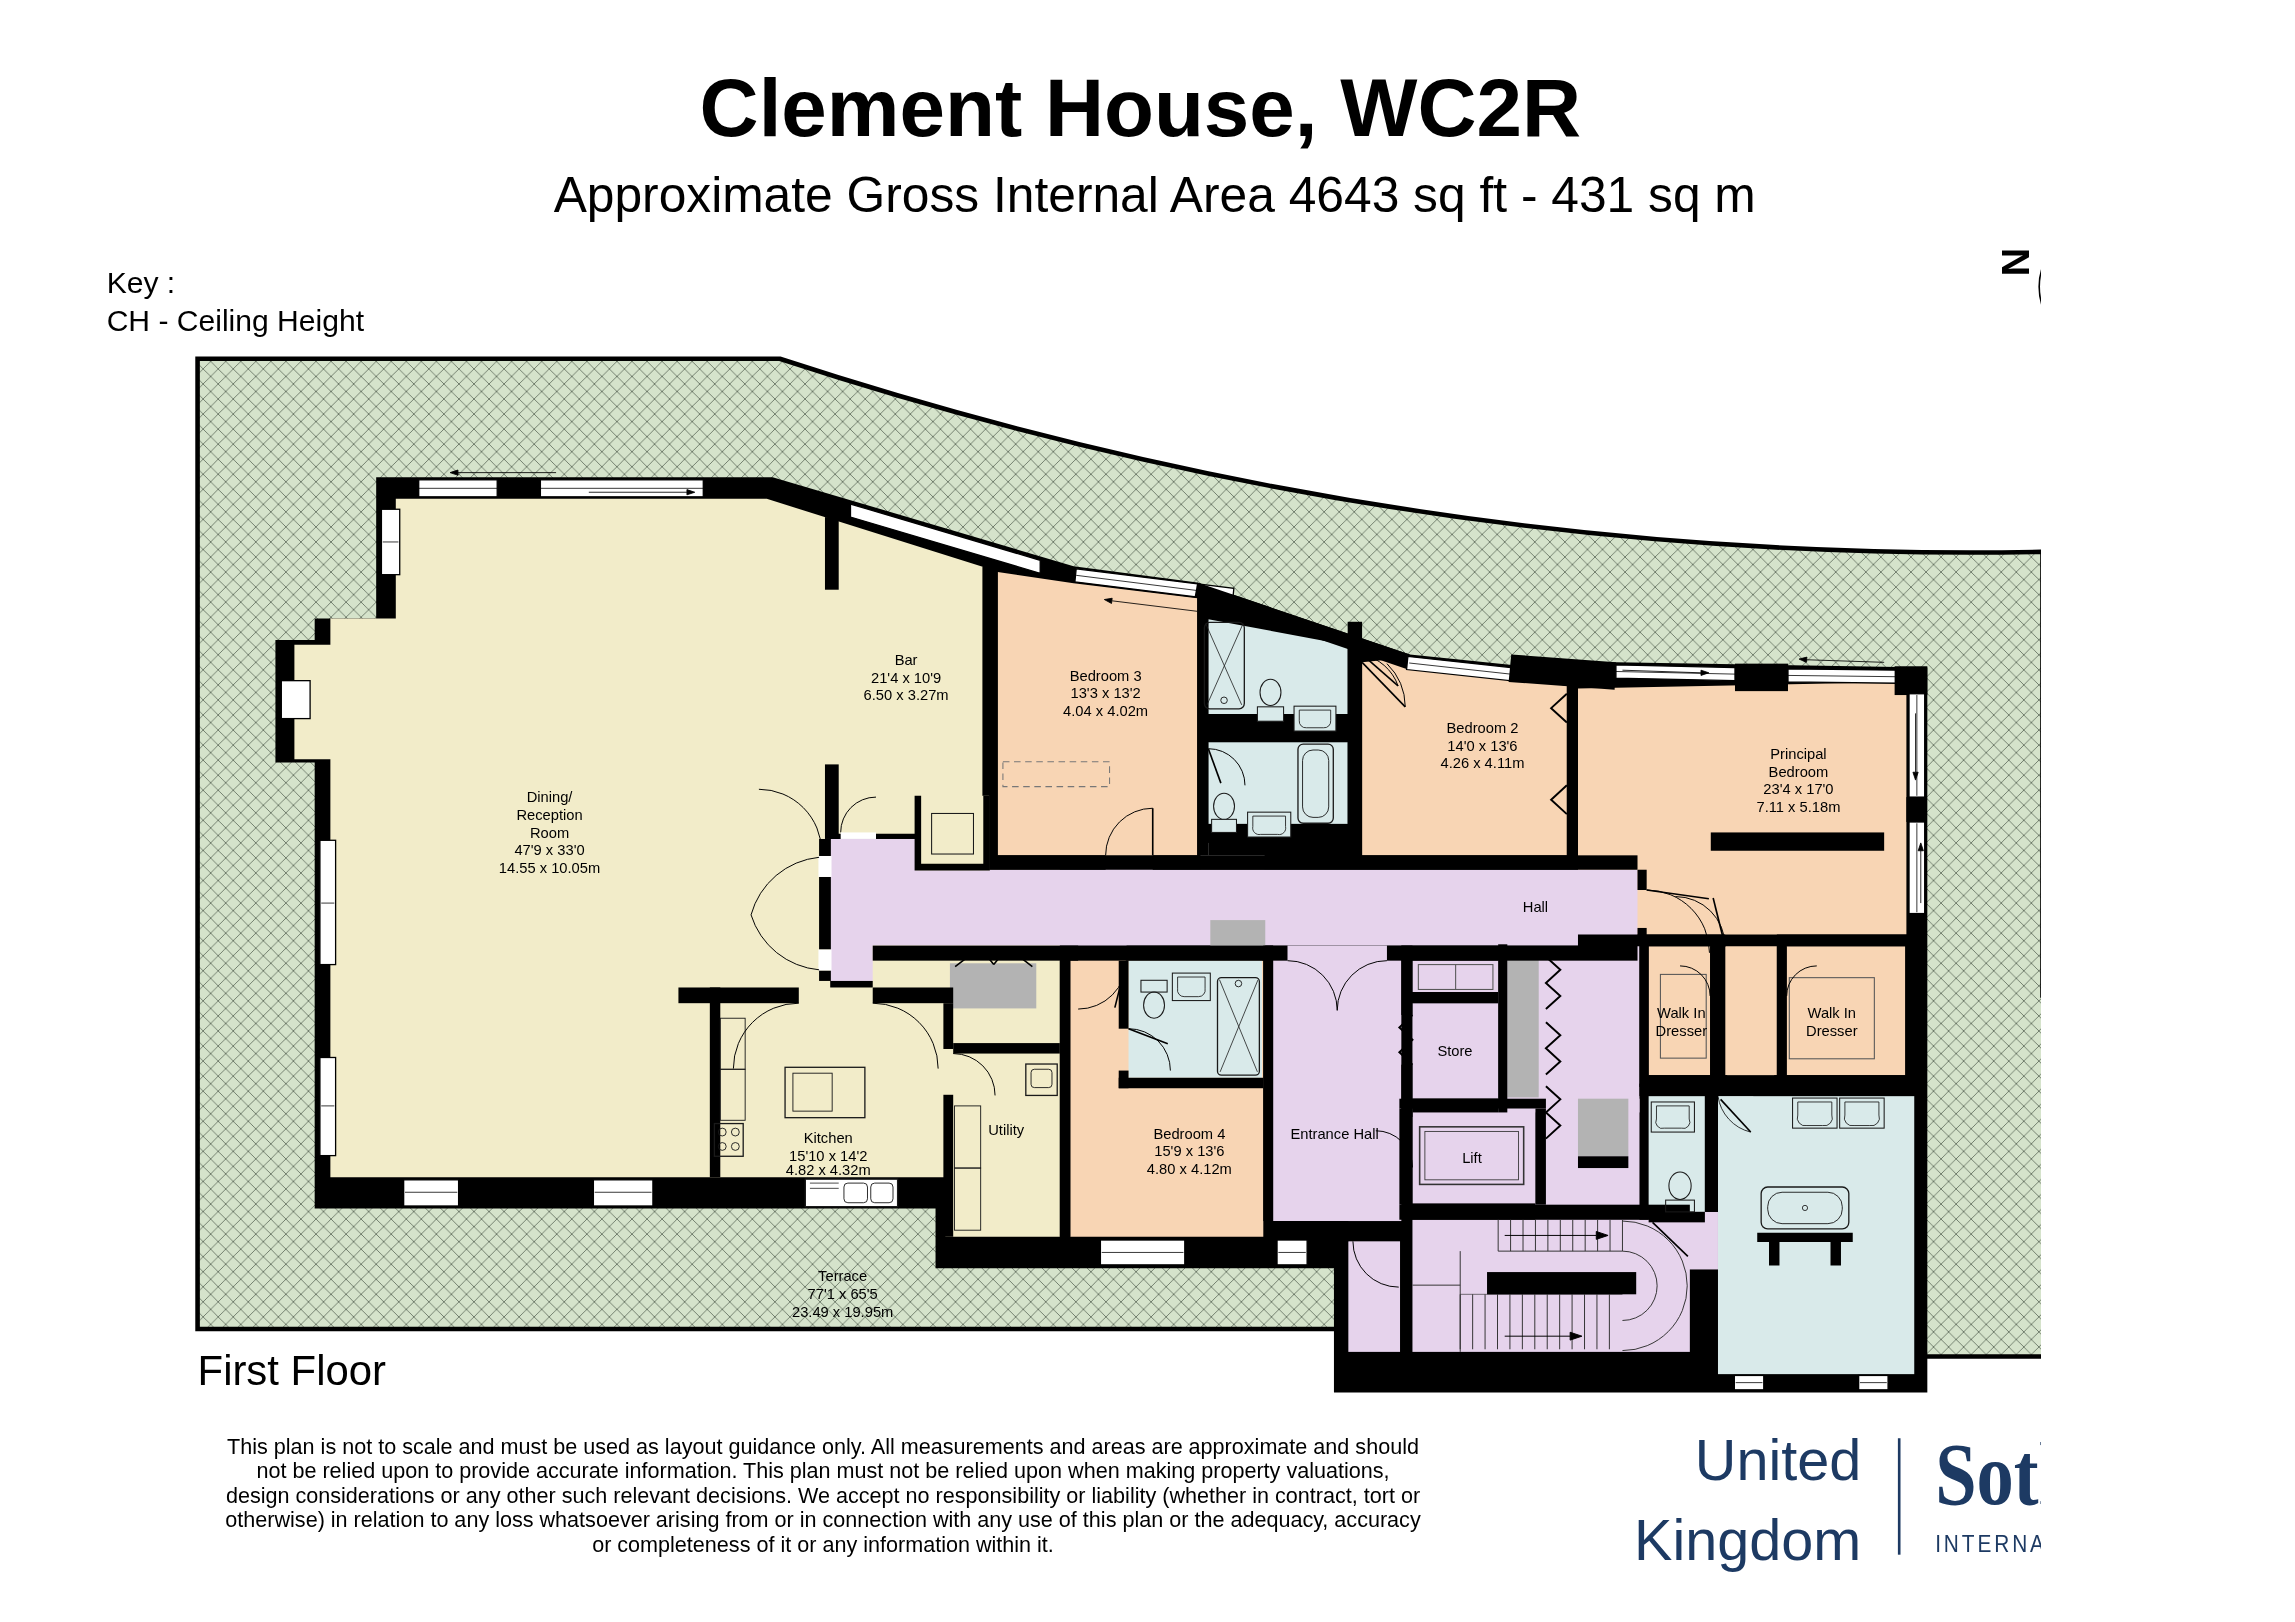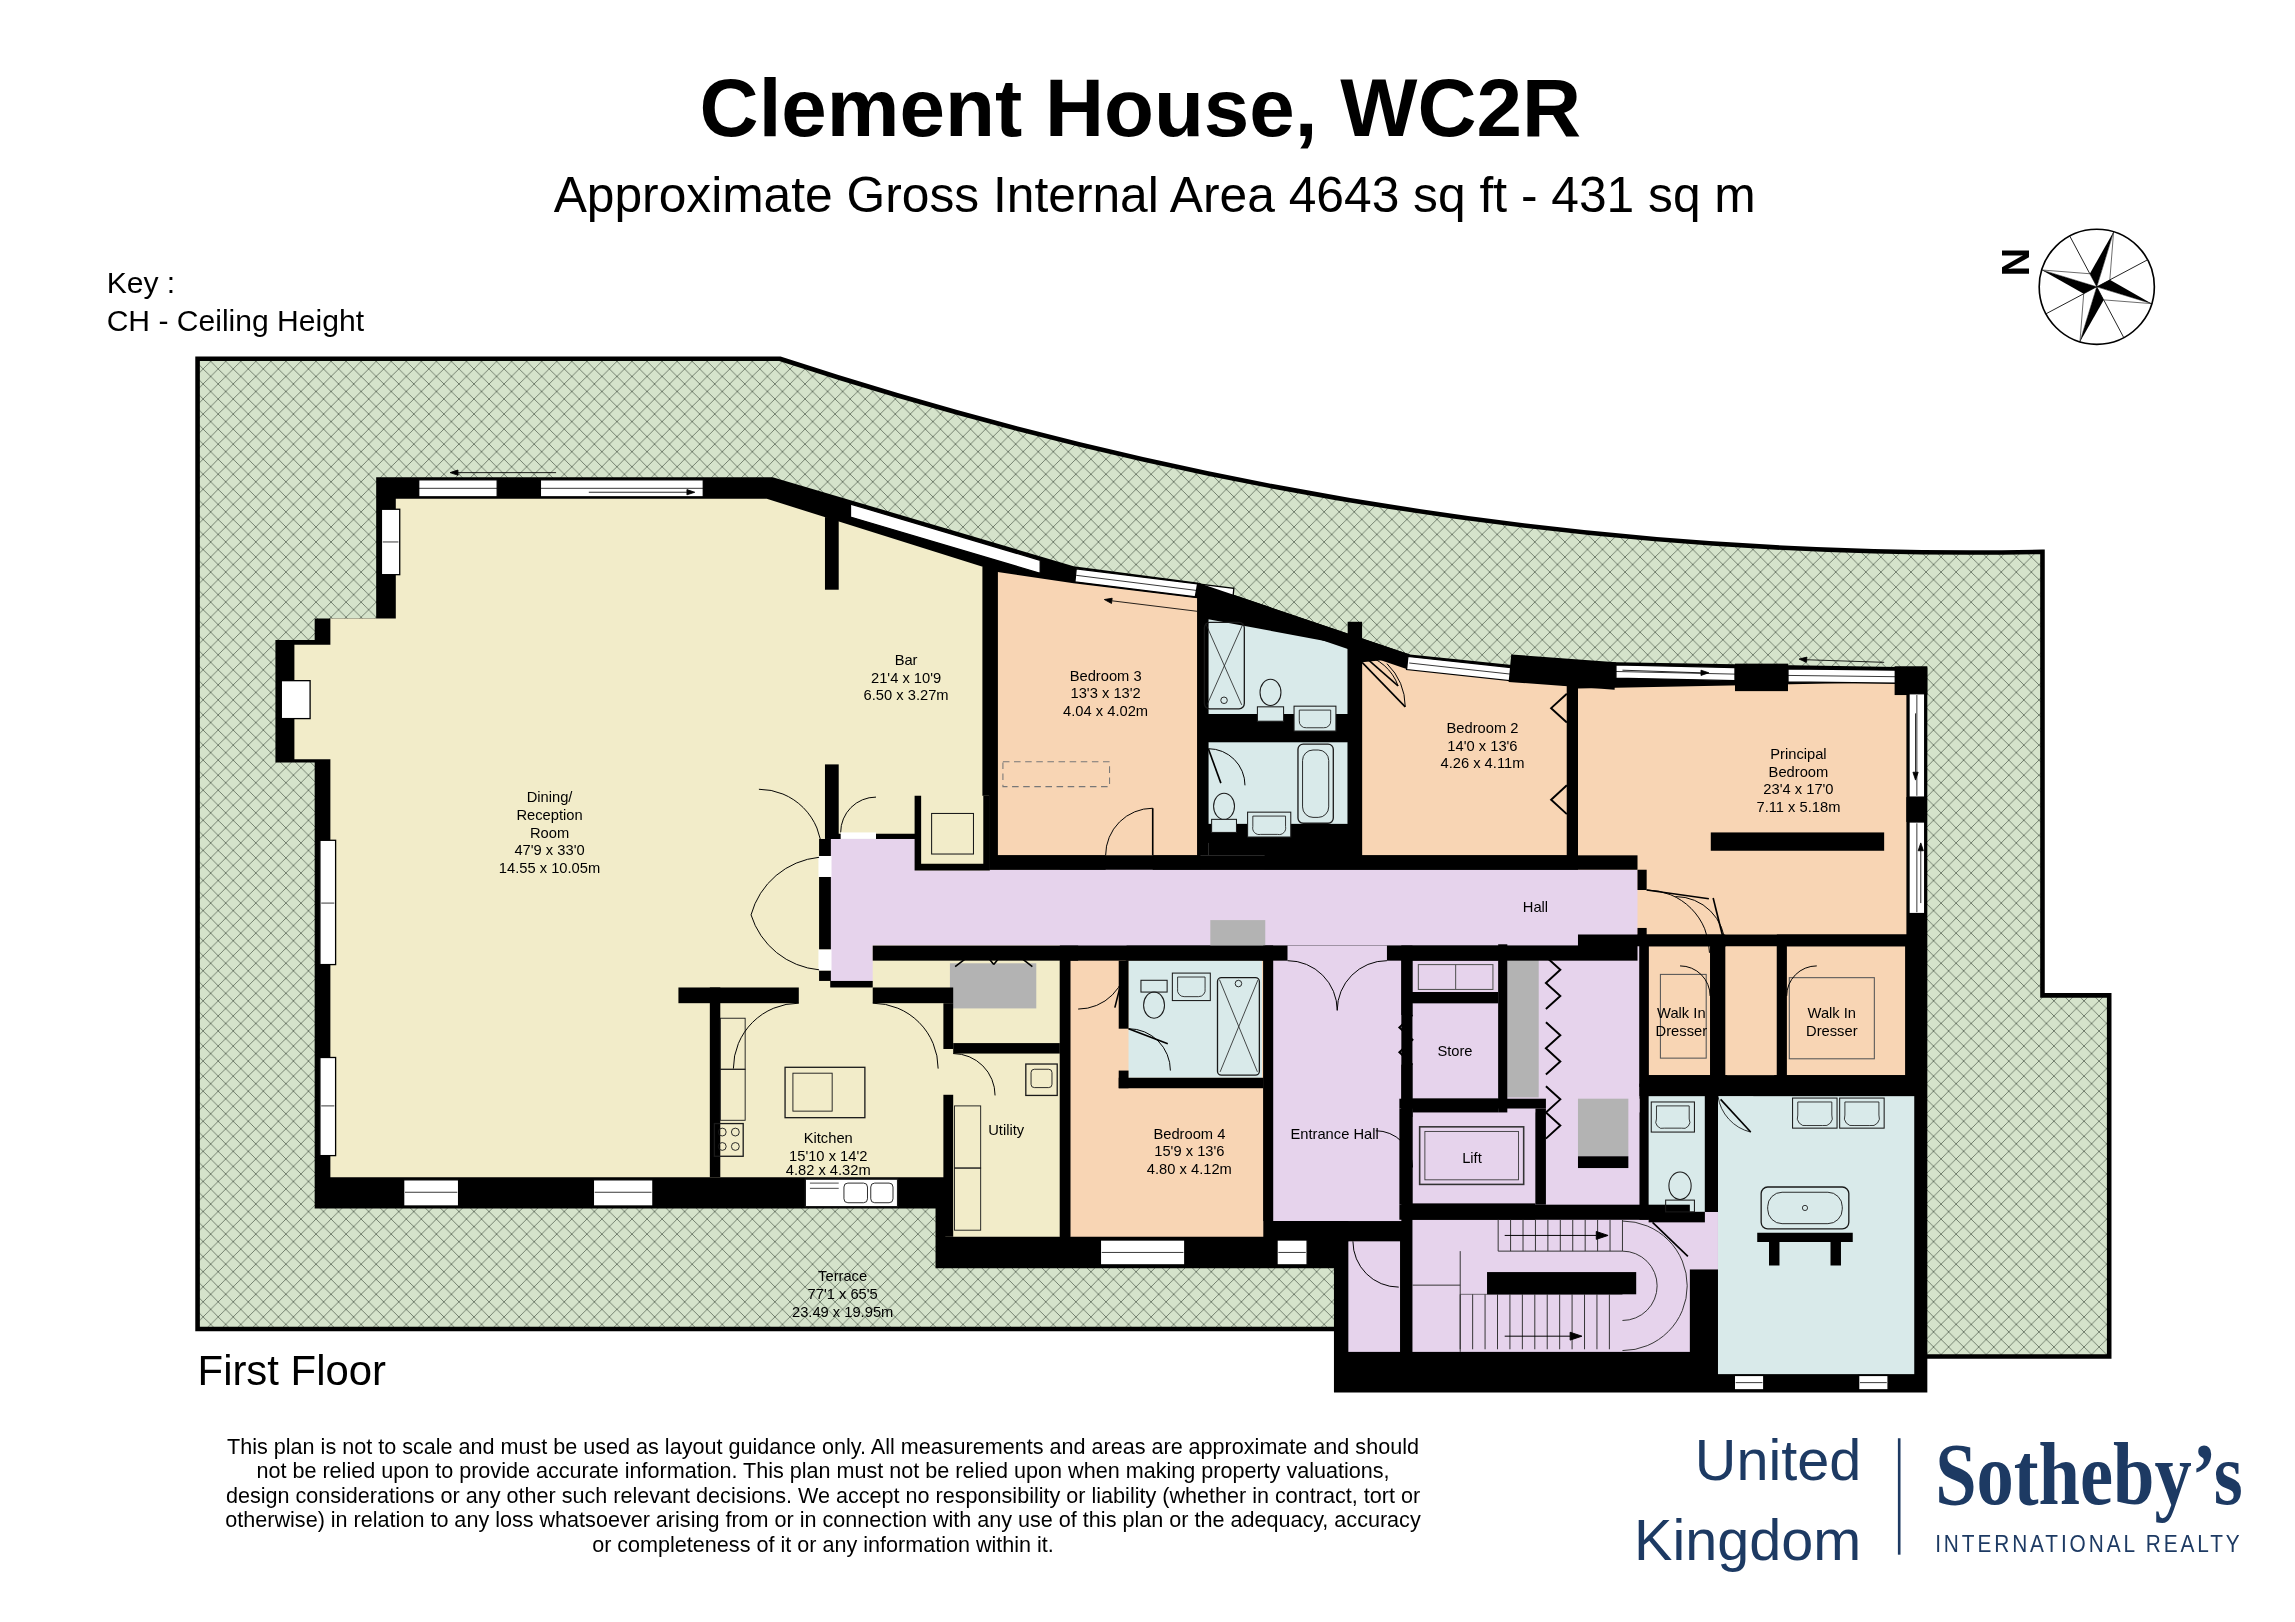--- a/index.html
+++ b/index.html
@@ -1,16 +1,16 @@
 <!DOCTYPE html>
 <html style="font-size:10.5px"><head>
 <meta charset="utf-8">
 <style>
   html,body{margin:0;padding:0;background:#fff;}
-  .page{position:relative;width:2295px;height:1623px;background:#fff;overflow:hidden;
+  .page{position:relative;width:2041px;height:1623px;background:#fff;overflow:hidden;
         font-family:"Liberation Sans", sans-serif;}
   svg{position:absolute;left:0;top:0;}
   text{font-family:"Liberation Sans", sans-serif;}
 </style>
 </head>
 <body>
 <div class="page">
 <svg width="2295" height="1623" viewBox="0 0 3508 2480">
 <defs>
   <pattern id="xh" width="23" height="23" patternUnits="userSpaceOnUse">

